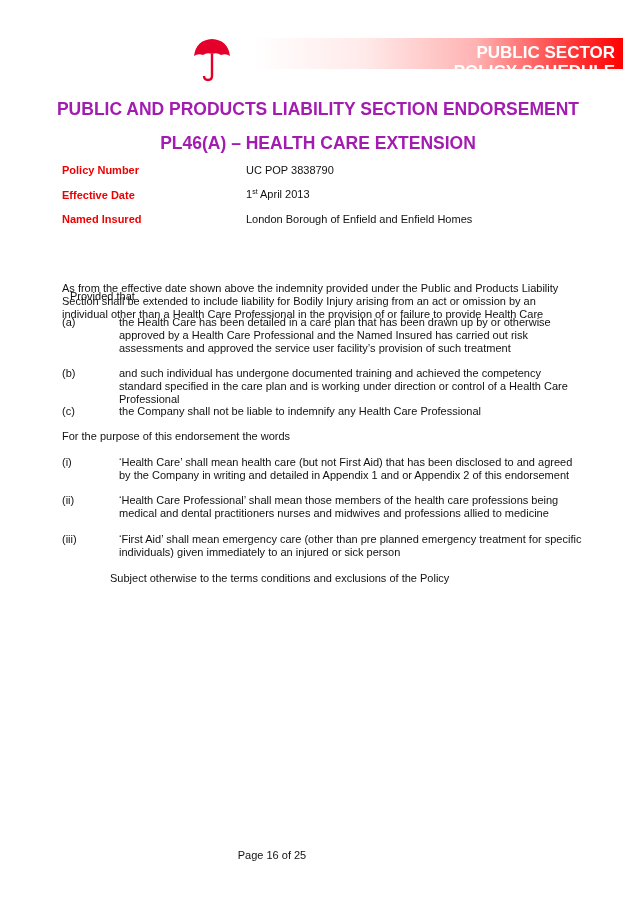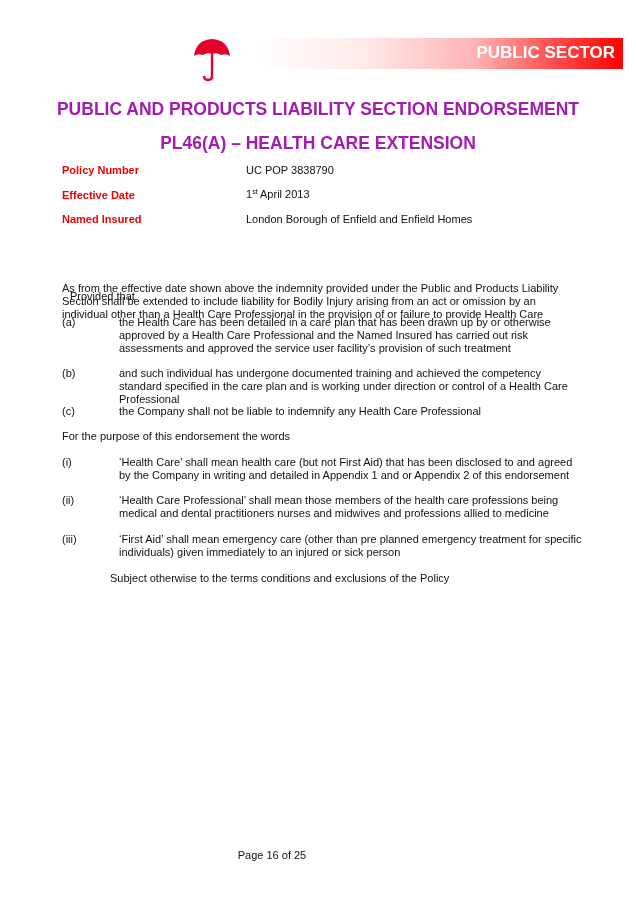--- a/index.html
+++ b/index.html
@@ -51,20 +51,21 @@
 <div class="logo">
   <svg class="umbrella" viewBox="0 0 40 44">
     <path d="M2 18 Q4 2 20 1 Q36 2 38 18 Q34 15 29 17 Q25 14 20 16 Q15 14 11 17 Q6 15 2 18 Z" fill="#e4002b"></path>
     <path d="M20 16 L20 38 Q20 42 16 42 Q12 42 12 38" stroke="#e4002b" stroke-width="2.4" fill="none"></path>
   </svg>
 </div>
 
 <div class="banner">
   <div class="banner-text">
     <div>PUBLIC SECTOR</div>
+    <div>POLICY SCHEDULE</div>
   </div>
 </div>
 
 <div class="title1">PUBLIC AND PRODUCTS LIABILITY SECTION ENDORSEMENT</div>
 <div class="title2">PL46(A) – HEALTH CARE EXTENSION</div>
 
 <div class="field-label" style="top:164px;">Policy Number</div>
 <div class="field-value" style="top:164px;">UC POP 3838790</div>
 
 <div class="field-label" style="top:189px;">Effective Date</div>

